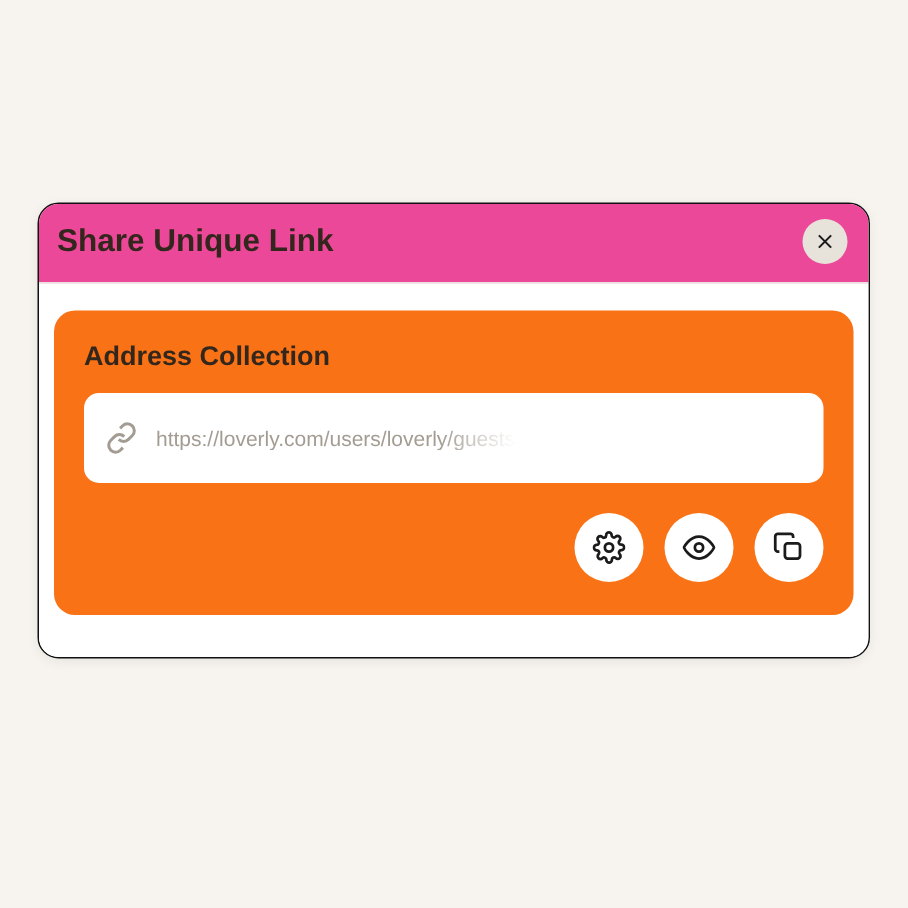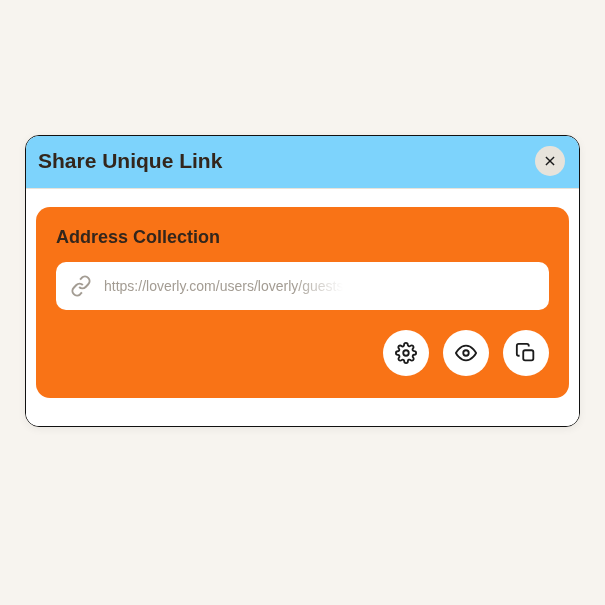--- a/index.html
+++ b/index.html
@@ -23,21 +23,21 @@
       border: 1px solid #111;
       border-radius: 14px;
       box-shadow: 0 2px 8px rgba(0,0,0,0.06);
       overflow: hidden;
     }
     .modal-header {
       display: flex;
       align-items: center;
       justify-content: space-between;
       padding: 10px 14px 12px 12px;
-      background: #7dd3fc;
+      background: #ec4899;
       border-bottom: 1px solid #e8e3da;
     }
     .modal-title {
       font-size: 21px;
       font-weight: 700;
       color: #33261c;
     }
     .close-btn {
       width: 30px;
       height: 30px;
@@ -66,21 +66,21 @@
     }
     .card-title {
       font-size: 18px;
       font-weight: 600;
       color: #33261c;
       margin-bottom: 14px;
     }
     .link-field {
       background: #ffffff;
       border-radius: 10px;
-      height: 48px;
+      height: 60px;
       display: flex;
       align-items: center;
       padding: 0 14px;
       gap: 12px;
     }
     .link-icon {
       flex-shrink: 0;
       display: flex;
       align-items: center;
     }

